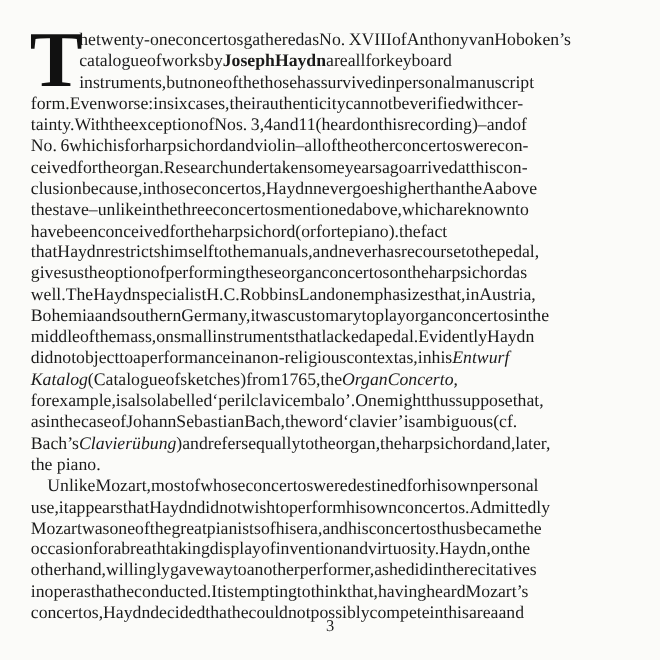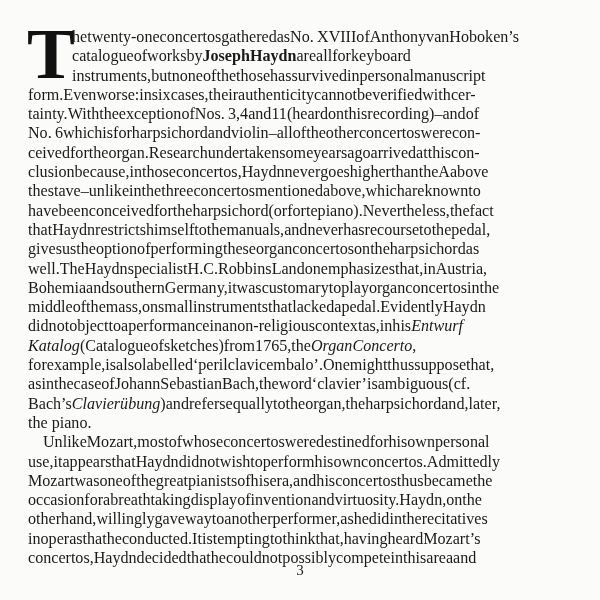--- a/index.html
+++ b/index.html
@@ -73,21 +73,21 @@
     <div id="para-0">
         <div class="jline drop"><span><span>he</span></span><span><span>twenty-one</span></span><span><span>concertos</span></span><span><span>gathered</span></span><span><span>as</span></span><span><span>No. XVIII</span></span><span><span>of</span></span><span><span>Anthony</span></span><span><span>van</span></span><span><span>Hoboken’s</span></span></div>
         <div class="jline drop"><span><span>catalogue</span></span><span><span>of</span></span><span><span>works</span></span><span><span>by</span><b>Joseph</b></span><span><b>Haydn</b></span><span><span>are</span></span><span><span>all</span></span><span><span>for</span></span><span><span>keyboard</span></span></div>
         <div class="jline drop"><span><span>instruments,</span></span><span><span>but</span></span><span><span>none</span></span><span><span>of</span></span><span><span>the</span></span><span><span>those</span></span><span><span>has</span></span><span><span>survived</span></span><span><span>in</span></span><span><span>personal</span></span><span><span>manuscript</span></span></div>
         <div class="jline"><span><span>form.</span></span><span><span>Even</span></span><span><span>worse:</span></span><span><span>in</span></span><span><span>six</span></span><span><span>cases,</span></span><span><span>their</span></span><span><span>authenticity</span></span><span><span>cannot</span></span><span><span>be</span></span><span><span>verified</span></span><span><span>with</span></span><span><span>cer-</span></span></div>
         <div class="jline"><span><span>tainty.</span></span><span><span>With</span></span><span><span>the</span></span><span><span>exception</span></span><span><span>of</span></span><span><span>Nos. 3,</span></span><span><span>4</span></span><span><span>and</span></span><span><span>11</span></span><span><span>(heard</span></span><span><span>on</span></span><span><span>this</span></span><span><span>recording)</span></span><span><span>–</span></span><span><span>and</span></span><span><span>of</span></span></div>
         <div class="jline"><span><span>No. 6</span></span><span><span>which</span></span><span><span>is</span></span><span><span>for</span></span><span><span>harpsichord</span></span><span><span>and</span></span><span><span>violin</span></span><span><span>–</span></span><span><span>all</span></span><span><span>of</span></span><span><span>the</span></span><span><span>other</span></span><span><span>concertos</span></span><span><span>were</span></span><span><span>con-</span></span></div>
         <div class="jline"><span><span>ceived</span></span><span><span>for</span></span><span><span>the</span></span><span><span>organ.</span></span><span><span>Research</span></span><span><span>undertaken</span></span><span><span>some</span></span><span><span>years</span></span><span><span>ago</span></span><span><span>arrived</span></span><span><span>at</span></span><span><span>this</span></span><span><span>con-</span></span></div>
         <div class="jline"><span><span>clusion</span></span><span><span>because,</span></span><span><span>in</span></span><span><span>those</span></span><span><span>concertos,</span></span><span><span>Haydn</span></span><span><span>never</span></span><span><span>goes</span></span><span><span>higher</span></span><span><span>than</span></span><span><span>the</span></span><span><span>A</span></span><span><span>above</span></span></div>
         <div class="jline"><span><span>the</span></span><span><span>stave</span></span><span><span>–</span></span><span><span>unlike</span></span><span><span>in</span></span><span><span>the</span></span><span><span>three</span></span><span><span>concertos</span></span><span><span>mentioned</span></span><span><span>above,</span></span><span><span>which</span></span><span><span>are</span></span><span><span>known</span></span><span><span>to</span></span></div>
-        <div class="jline"><span><span>have</span></span><span><span>been</span></span><span><span>conceived</span></span><span><span>for</span></span><span><span>the</span></span><span><span>harpsichord</span></span><span><span>(or</span></span><span><span>fortepiano).</span></span><span><span>Nevertheless,</span></span><span><span>the</span></span><span><span>fact</span></span></div>
+        <div class="jline"><span><span>have</span></span><span><span>been</span></span><span><span>conceived</span></span><span><span>for</span></span><span><span>the</span></span><span><span>harpsichord</span></span><span><span>(or</span></span><span><span>fortepiano).</span></span><span><span>the</span></span><span><span>fact</span></span></div>
         <div class="jline"><span><span>that</span></span><span><span>Haydn</span></span><span><span>restricts</span></span><span><span>himself</span></span><span><span>to</span></span><span><span>the</span></span><span><span>manuals,</span></span><span><span>and</span></span><span><span>never</span></span><span><span>has</span></span><span><span>recourse</span></span><span><span>to</span></span><span><span>the</span></span><span><span>pedal,</span></span></div>
         <div class="jline"><span><span>gives</span></span><span><span>us</span></span><span><span>the</span></span><span><span>option</span></span><span><span>of</span></span><span><span>performing</span></span><span><span>these</span></span><span><span>organ</span></span><span><span>concertos</span></span><span><span>on</span></span><span><span>the</span></span><span><span>harpsichord</span></span><span><span>as</span></span></div>
         <div class="jline"><span><span>well.</span></span><span><span>The</span></span><span><span>Haydn</span></span><span><span>specialist</span></span><span><span>H.C.</span></span><span><span>Robbins</span></span><span><span>Landon</span></span><span><span>emphasizes</span></span><span><span>that,</span></span><span><span>in</span></span><span><span>Austria,</span></span></div>
         <div class="jline"><span><span>Bohemia</span></span><span><span>and</span></span><span><span>southern</span></span><span><span>Germany,</span></span><span><span>it</span></span><span><span>was</span></span><span><span>customary</span></span><span><span>to</span></span><span><span>play</span></span><span><span>organ</span></span><span><span>concertos</span></span><span><span>in</span></span><span><span>the</span></span></div>
         <div class="jline"><span><span>middle</span></span><span><span>of</span></span><span><span>the</span></span><span><span>mass,</span></span><span><span>on</span></span><span><span>small</span></span><span><span>instruments</span></span><span><span>that</span></span><span><span>lacked</span></span><span><span>a</span></span><span><span>pedal.</span></span><span><span>Evidently</span></span><span><span>Haydn</span></span></div>
         <div class="jline"><span><span>did</span></span><span><span>not</span></span><span><span>object</span></span><span><span>to</span></span><span><span>a</span></span><span><span>performance</span></span><span><span>in</span></span><span><span>a</span></span><span><span>non-religious</span></span><span><span>context</span></span><span><span>as,</span></span><span><span>in</span></span><span><span>his</span><i>Entwurf</i></span></div>
         <div class="jline"><span><i>Katalog</i></span><span><span>(Catalogue</span></span><span><span>of</span></span><span><span>sketches)</span></span><span><span>from</span></span><span><span>1765,</span></span><span><span>the</span><i>Organ</i></span><span><i>Concerto</i><span>,</span></span></div>
         <div class="jline"><span><span>for</span></span><span><span>example,</span></span><span><span>is</span></span><span><span>also</span></span><span><span>labelled</span></span><span><span>‘per</span></span><span><span>il</span></span><span><span>clavicembalo’.</span></span><span><span>One</span></span><span><span>might</span></span><span><span>thus</span></span><span><span>suppose</span></span><span><span>that,</span></span></div>
         <div class="jline"><span><span>as</span></span><span><span>in</span></span><span><span>the</span></span><span><span>case</span></span><span><span>of</span></span><span><span>Johann</span></span><span><span>Sebastian</span></span><span><span>Bach,</span></span><span><span>the</span></span><span><span>word</span></span><span><span>‘clavier’</span></span><span><span>is</span></span><span><span>ambiguous</span></span><span><span>(cf.</span></span></div>
         <div class="jline"><span><span>Bach’s</span><i>Clavierübung</i><span>)</span></span><span><span>and</span></span><span><span>refers</span></span><span><span>equally</span></span><span><span>to</span></span><span><span>the</span></span><span><span>organ,</span></span><span><span>the</span></span><span><span>harpsichord</span></span><span><span>and,</span></span><span><span>later,</span></span></div>

